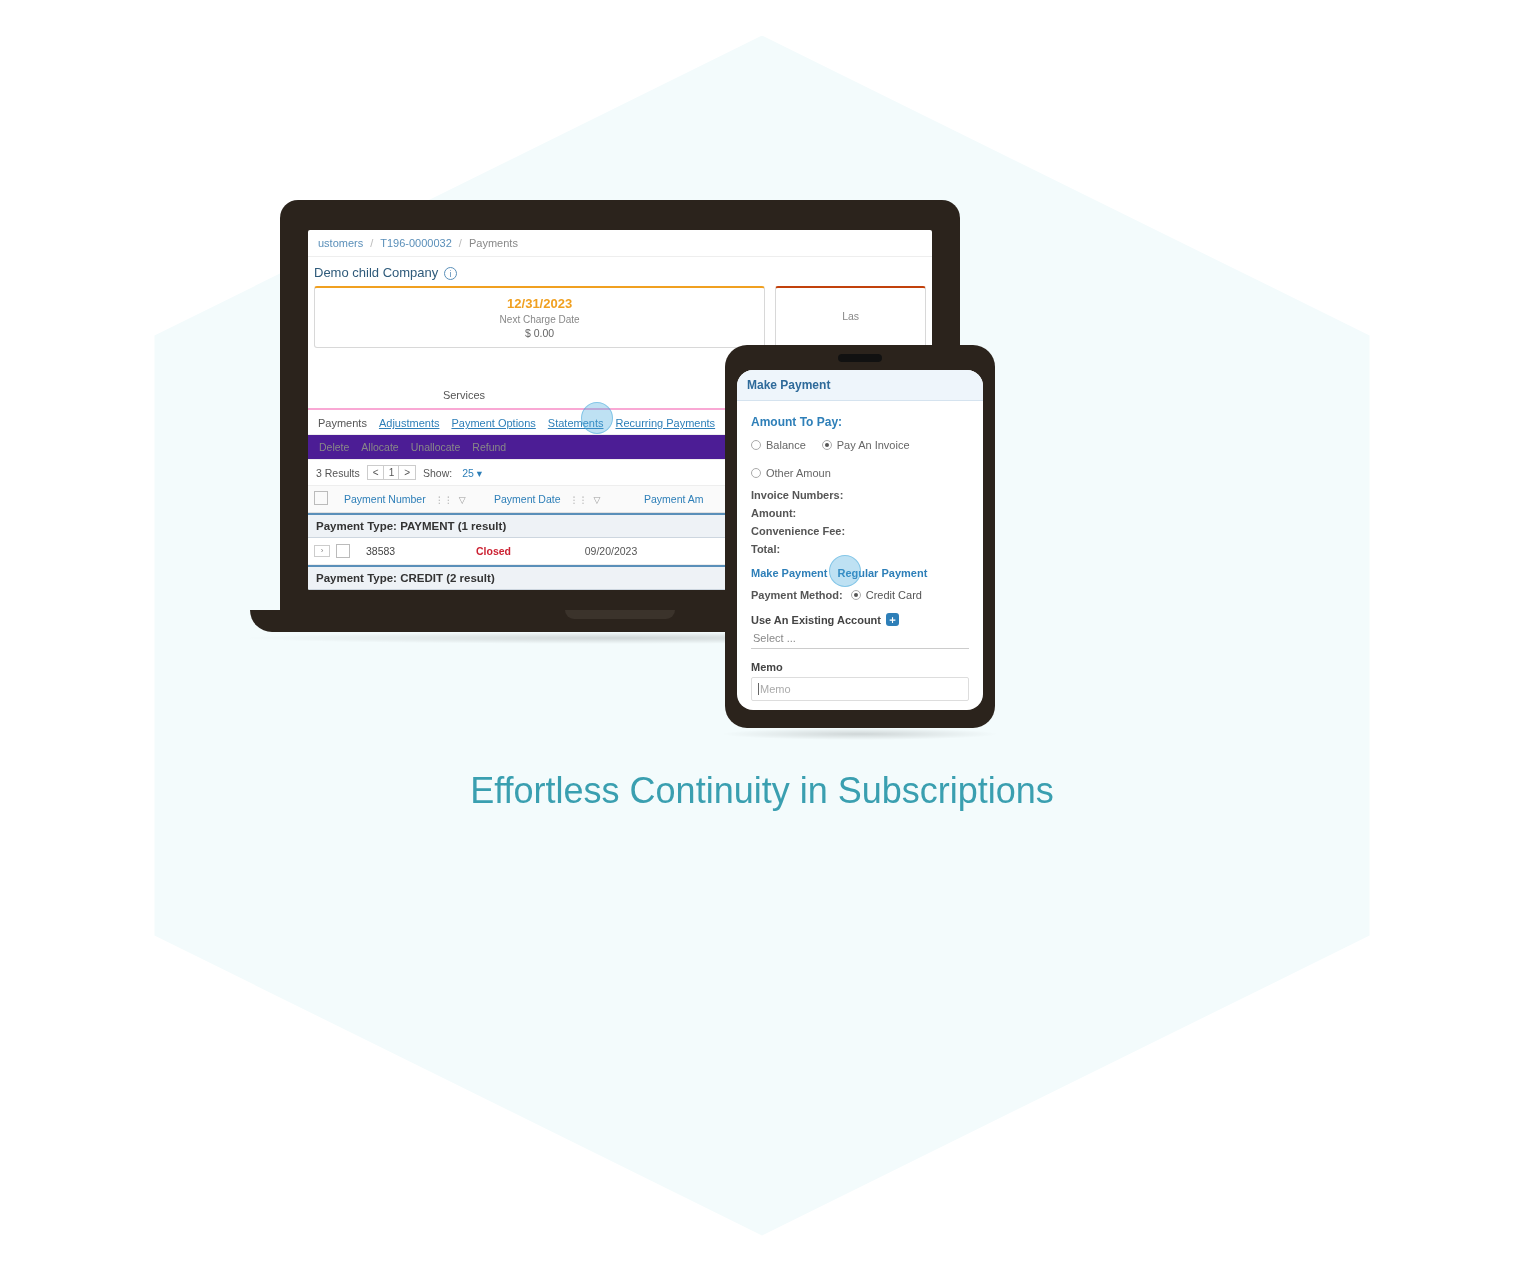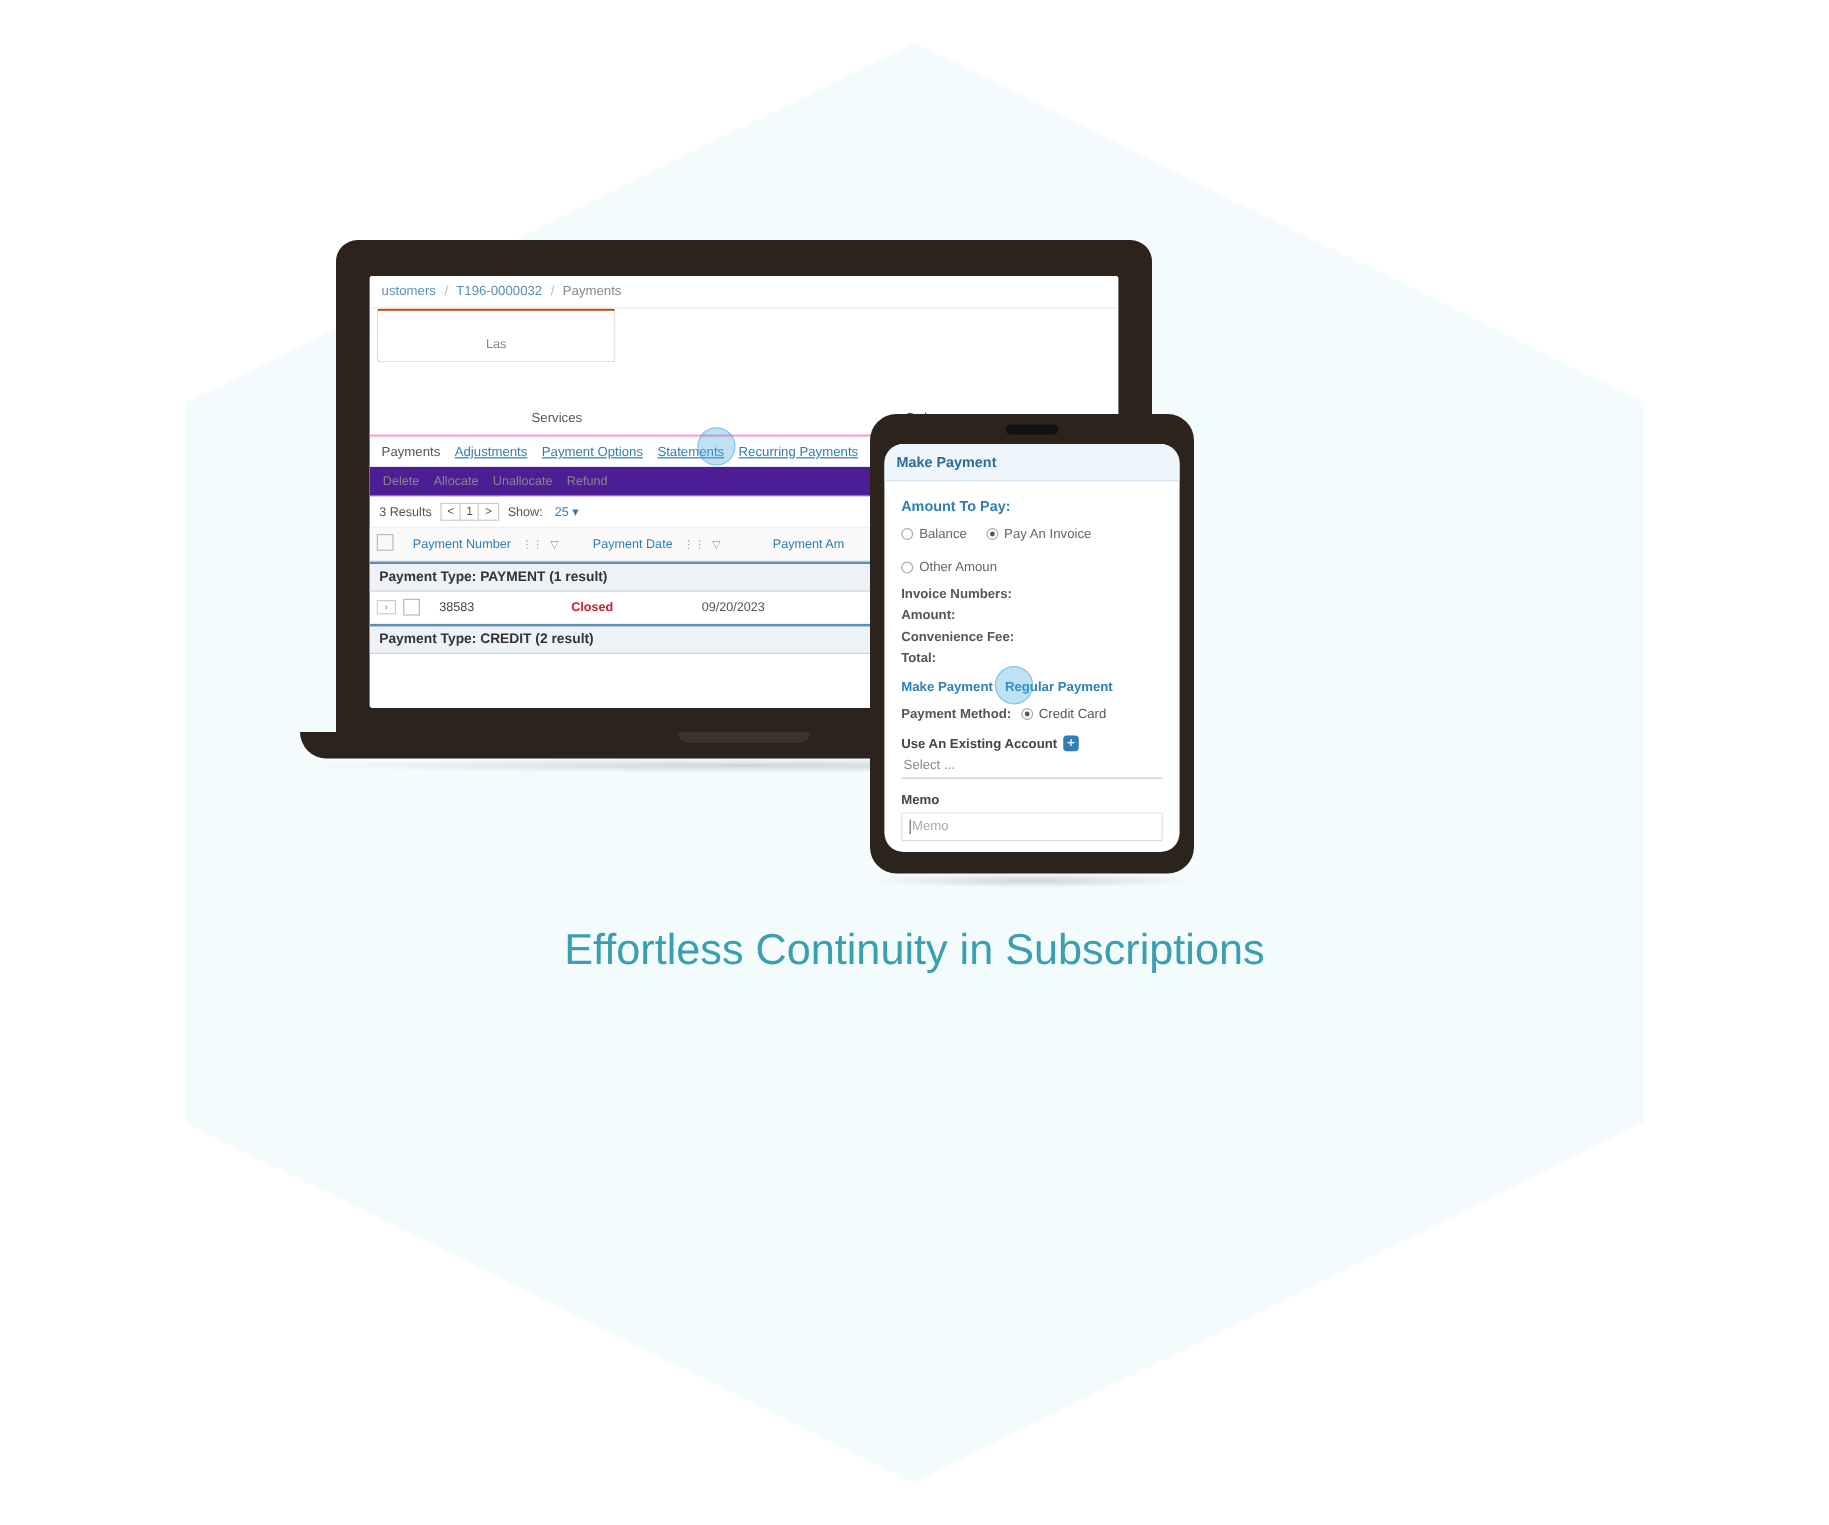--- a/index.html
+++ b/index.html
@@ -121,22 +121,31 @@
     <div class="laptop-screen">
 
       <div class="breadcrumb">
         <a>ustomers</a>
         <span class="sep">/</span>
         <a>T196-0000032</a>
         <span class="sep">/</span>
         <span>Payments</span>
       </div>
 
+      <div class="company-title">
+        <span>Demo child Company</span>
+        <span class="info-icon">i</span>
+      </div>
 
       <div class="cards">
+        <div class="card warn">
+          <div class="charge-date">12/31/2023</div>
+          <div class="charge-label">Next Charge Date</div>
+          <div class="charge-amt">$ 0.00</div>
+        </div>
         <div class="card plain" style="flex:0.3; overflow:hidden">
           <div style="color:#888;margin-top:14px">Las</div>
         </div>
       </div>
 
       <div class="twotabs">
         <div class="t">Services</div>
         <div class="t">
           <span>Orders</span>
           <span class="chev">▾</span>

